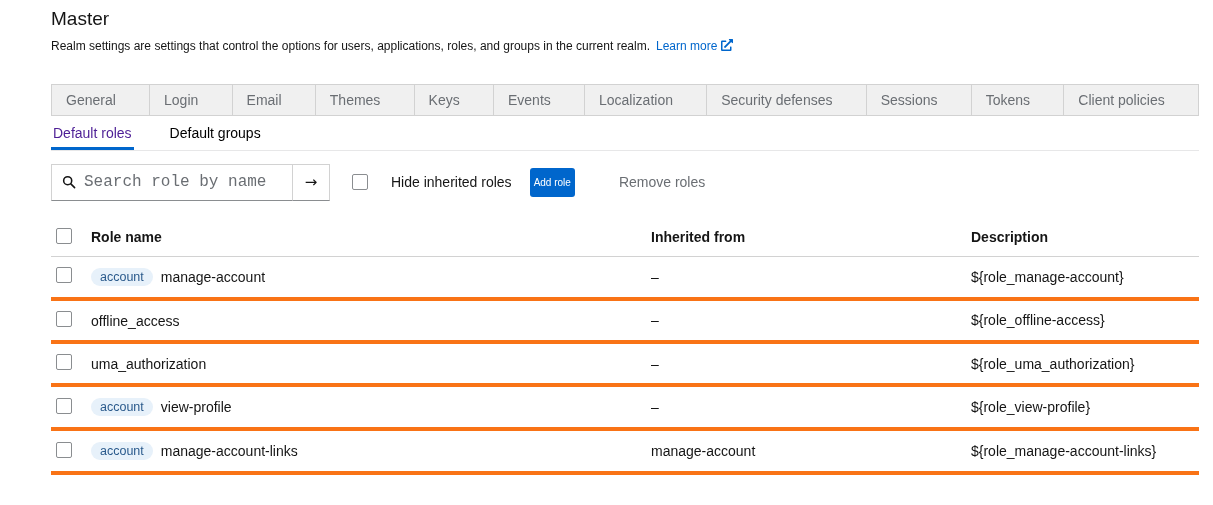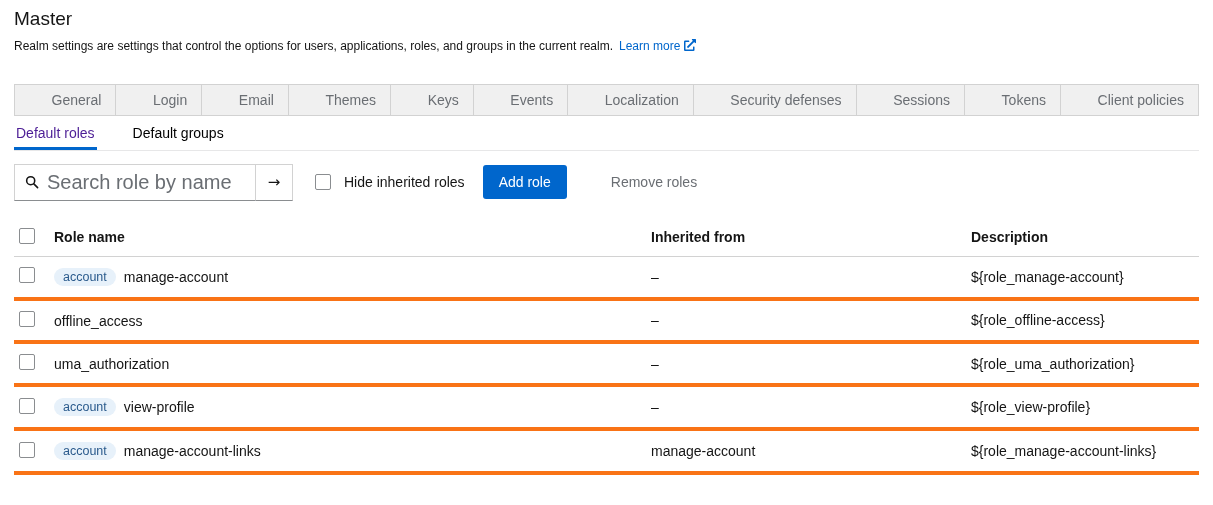--- a/index.html
+++ b/index.html
@@ -2,31 +2,31 @@
 <html><head>
 <meta charset="utf-8">
 <style>
   * { margin:0; padding:0; box-sizing:border-box; }
   html, body { background:#ffffff; }
   body {
     width:1213px; height:505px; overflow:hidden;
     font-family:"Liberation Sans", sans-serif;
     color:#151515; font-size:14px;
   }
-  .page { padding:8px 14px 0 14px; }
+  .page { padding:8px 14px 0 14px;margin-left:37px; }
 
   .title { font-size:19px; font-weight:400; color:#151515; line-height:1.2; }
   .description { margin-top:7px; font-size:12px; color:#151515; line-height:1.35; }
   .learn-more { color:#0066cc; text-decoration:none; margin-left:6px; white-space:nowrap; }
   .learn-more svg { vertical-align:-1px; margin-left:4px; }
 
   
   .tabs { display:flex; margin-top:30px; border:1px solid #d2d2d2; border-bottom:none; background:#f0f0f0; }
   .tab {
-    flex:1 1 auto; text-align:right; white-space:nowrap;
+    flex:1 1 auto; text-align:left; white-space:nowrap;
     font-family:inherit; font-size:14px; color:#6a6e73;
     background:#f0f0f0; border:none; border-right:1px solid #d2d2d2; border-bottom:1px solid #d2d2d2;
     padding:7px 14px; cursor:pointer;
   }
   .tab:last-child { border-right:none; }
   .tab.active { background:#ffffff; color:#151515; border-bottom-color:#ffffff; }
 
   
   .subtabs { display:flex; border-bottom:1px solid #e7e7e8; }
   .subtab {
@@ -34,35 +34,35 @@
     padding:9px 2px; margin-right:34px; cursor:pointer;
   }
   .subtab.active { color:#4c1d95; box-shadow: inset 0 -3px 0 0 #0066cc; }
 
   
   .toolbar { display:flex; align-items:center; margin-top:13px; }
   .search-box {
     display:flex; align-items:center; gap:8px; width:242px; height:37px;
     border:1px solid #d2d2d2; border-bottom-color:#8a8d90; background:#fff; padding-left:10px;
   }
-  .search-input { border:none; outline:none; flex:1; min-width:0; font-family:Liberation Sans, sans-serif; font-size:20px; color:#0369a1; background:transparent; }
+  .search-input { border:none; outline:none; flex:1; min-width:0; font-family:Liberation Mono, monospace; font-size:16px; color:#0369a1; background:transparent; }
   .search-input::placeholder { color:#6a6e73; }
   .arrow-btn {
     width:38px; height:37px; margin-left:-1px; background:#fff; cursor:pointer;
     border:1px solid #d2d2d2; border-bottom-color:#8a8d90;
     font-family:"DejaVu Sans", sans-serif; font-size:15px; color:#151515;
   }
-  .check-group { display:flex; align-items:center; gap:13px; margin-left:22px; cursor:pointer; font-size:14px; color:#151515; }
+  .check-group { display:flex; align-items:center; gap:23px; margin-left:22px; cursor:pointer; font-size:14px; color:#151515; }
   input[type="checkbox"] {
     appearance:none; -webkit-appearance:none; width:16px; height:16px; flex:0 0 auto;
     border:1px solid #8a8d90; border-radius:2px; background:#fff; margin:0; cursor:pointer;
   }
   .btn-primary {
     margin-left:18px; background:#0066cc; color:#fff; border:none; border-radius:3px;
-    padding:9px 16px; font-family:inherit; font-size:14px; cursor:pointer;
+    padding:9px 4px; font-family:inherit; font-size:10px; cursor:pointer;
   }
   .btn-link { margin-left:44px; background:none; border:none; color:#6a6e73; font-family:inherit; font-size:14px; cursor:default; }
 
   
   .roles-table { width:100%; border-collapse:collapse; margin-top:18px; font-size:14px; table-layout:fixed; }
   .roles-table th { text-align:left; font-weight:700; color:#151515; padding:9px 16px 9px 0; border-bottom:1px solid #d2d2d2; }
   .roles-table td { padding:11px 16px 11px 0; border-bottom:4px solid #f97316; color:#151515; vertical-align:middle; }
   .cell-check { width:40px; padding:9px 8px 9px 5px !important; }
   .badge {
     display:inline-block; vertical-align:middle; margin-top:-1px;

